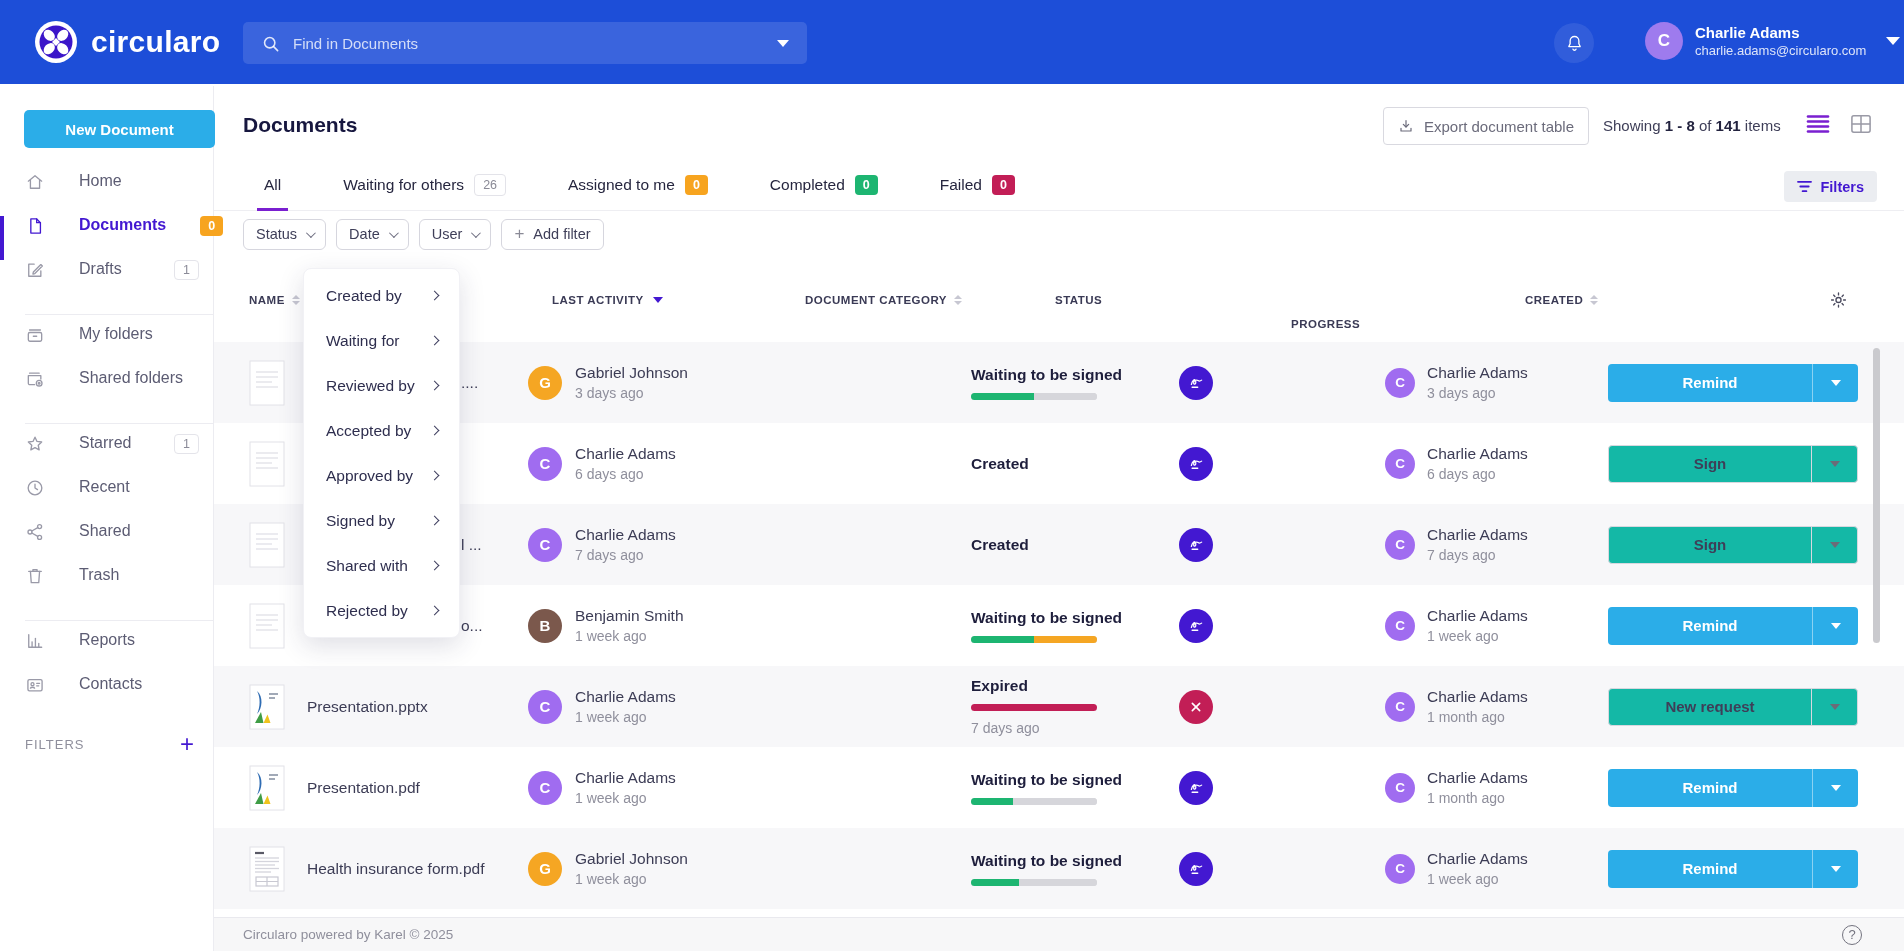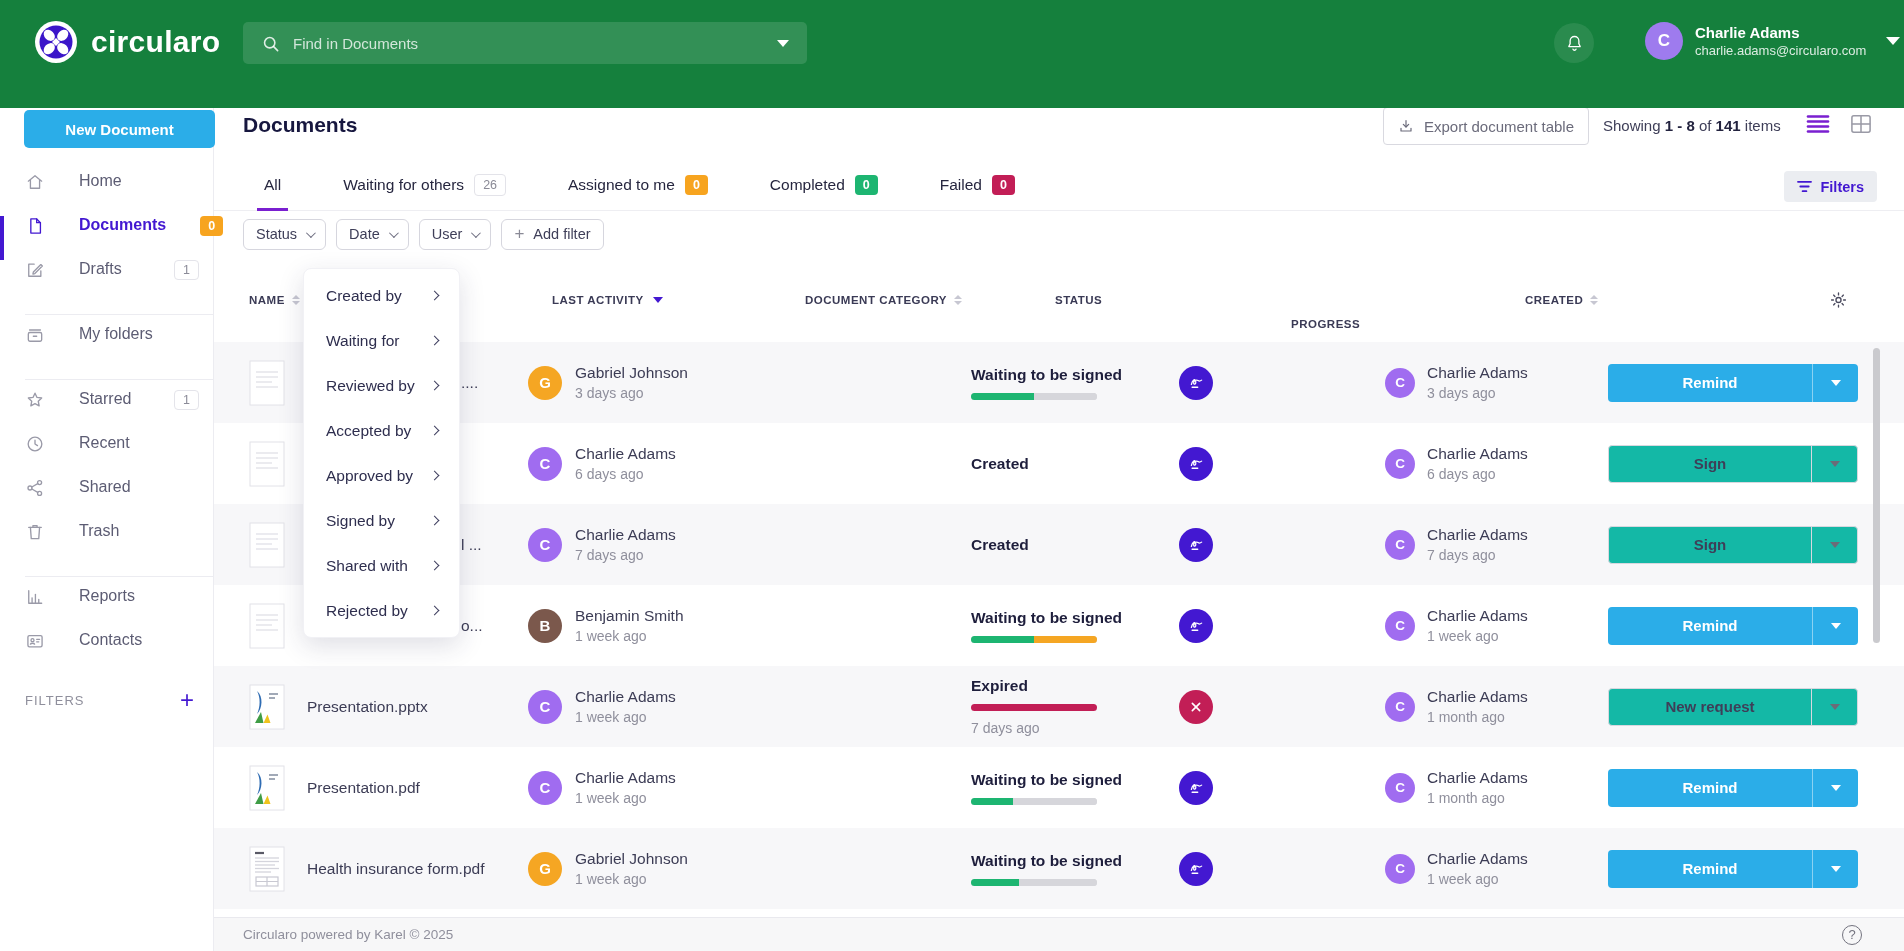--- a/index.html
+++ b/index.html
@@ -1,20 +1,20 @@
 <!DOCTYPE html>
 <html><head>
 <meta charset="utf-8">
 <style>
   * { margin:0; padding:0; box-sizing:border-box; }
   html,body { width:1904px; height:951px; overflow:hidden; }
   body { position:relative; background:#fff; font-family:"Liberation Sans","DejaVu Sans",sans-serif; }
 
   
-  .header { position:absolute; left:0; top:0; width:1904px; height:108px; background:#15803d; z-index:40; }
+  .header { position:absolute; left:0; top:0; width:1904px; height:84px; background:#1d4ed8; z-index:40; }
   .logo { position:absolute; left:34px; top:20px; display:flex; align-items:center; gap:13px; }
   .logo-text { color:#fff; font-size:30px; font-weight:bold; letter-spacing:.3px; }
   .search { position:absolute; left:243px; top:22px; width:564px; height:42px; background:rgba(255,255,255,.13); border-radius:5px; display:flex; align-items:center; padding:0 18px; }
   .search input { flex:1; background:transparent; border:0; outline:0; color:#fff; font-size:15px; margin-left:13px; font-family:inherit; }
   .search input::placeholder { color:rgba(255,255,255,.78); }
   .caret-down { width:0; height:0; border-left:6px solid transparent; border-right:6px solid transparent; border-top:7px solid #fff; }
   .bell-wrap { position:absolute; left:1554px; top:23px; width:40px; height:40px; border-radius:50%; background:rgba(255,255,255,.09); display:flex; align-items:center; justify-content:center; cursor:pointer; }
   .user { position:absolute; left:1645px; top:22px; display:flex; align-items:center; gap:12px; cursor:pointer; }
   .user-avatar { width:38px; height:38px; border-radius:50%; background:#9E7BEE; color:#fff; font-weight:bold; font-size:17px; display:flex; align-items:center; justify-content:center; }
   .user-name { font-size:15px; font-weight:bold; color:#fff; }
@@ -205,20 +205,31 @@
       <div class="side-divider"></div>
       <div class="side-item">
         <span class="sicon">
           <svg viewBox="0 0 24 24" fill="none" stroke="currentColor" stroke-width="1.6" stroke-linecap="round" stroke-linejoin="round">
             <path d="M5.5 6 H18.5"></path>
             <rect x="4" y="9" width="16" height="10.5" rx="1.8"></rect>
             <path d="M10 13.5 H14"></path>
           </svg>
         </span>
         <span>My folders</span>
+      </div>
+      <div class="side-item">
+        <span class="sicon">
+          <svg viewBox="0 0 24 24" fill="none" stroke="currentColor" stroke-width="1.6" stroke-linecap="round" stroke-linejoin="round">
+            <path d="M5.5 5 H17"></path>
+            <path d="M4 8 H19 V12 M4 8 V17 a1.8 1.8 0 0 0 1.8 1.8 H11.5"></path>
+            <circle cx="17" cy="17" r="3.4"></circle>
+            <circle cx="17" cy="17" r="1"></circle>
+          </svg>
+        </span>
+        <span>Shared folders</span>
       </div>
       <div class="side-divider"></div>
       <div class="side-item">
         <span class="sicon">
           <svg viewBox="0 0 24 24" fill="none" stroke="currentColor" stroke-width="1.6" stroke-linecap="round" stroke-linejoin="round">
             <path d="M12 3.8 L14.4 8.9 L20 9.6 L15.9 13.5 L17 19.1 L12 16.4 L7 19.1 L8.1 13.5 L4 9.6 L9.6 8.9 Z"></path>
           </svg>
         </span>
         <span>Starred</span>
         <span class="sbadge neutral">1</span>

